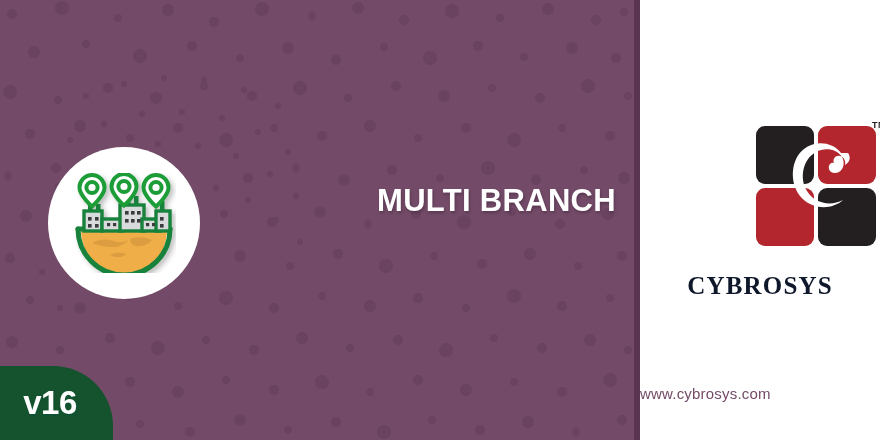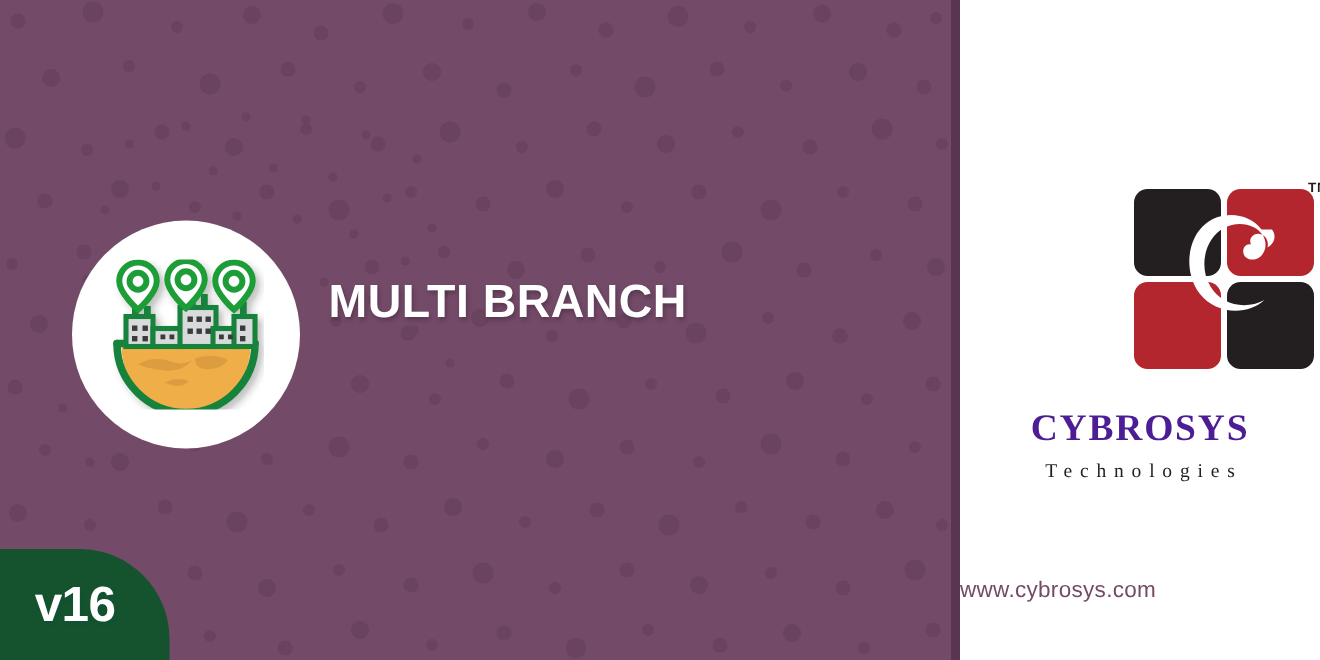--- a/index.html
+++ b/index.html
@@ -61,23 +61,24 @@
     position: absolute;
     left: 24px;
     top: 26px;
     width: 104px;
     height: 100px;
   }
 
   
   .title-block {
     position: absolute;
-    left: 219px;
+    left: 236px;
     top: 180px;
     width: 380px;
+    text-align: right;
   }
   .title-line {
     font-family: "Liberation Sans", sans-serif;
     font-weight: bold;
     font-size: 31px;
     line-height: 41px;
     letter-spacing: 0.3px;
     color: #ffffff;
     text-transform: uppercase;
     white-space: nowrap;
@@ -147,21 +148,21 @@
   .brand-name {
     position: absolute;
     left: 0;
     top: 272px;
     width: 240px;
     text-align: center;
     font-family: "Liberation Serif", serif;
     font-weight: bold;
     font-size: 25px;
     letter-spacing: 1.2px;
-    color: #4c1d95;
+    color: #0f172a;
   }
   .brand-sub {
     position: absolute;
     left: 0;
     top: 306px;
     width: 240px;
     text-align: center;
     font-family: "Liberation Serif", serif;
     font-size: 13px;
     letter-spacing: 5.2px;
@@ -462,18 +463,17 @@
                    c-1 -4 2 -7 5 -6
                    c-2 -4 2 -8 6 -7
                    c4 1 6 5 5 9
                    c5 -3 6 -8 3 -12 z" fill="#ffffff"></path>
         </svg>
         <span class="tm-mark">TM</span>
       </div>
     </div>
 
     <div class="brand-name">CYBROSYS</div>
-    <div class="brand-sub">Technologies</div>
     <div class="brand-url">www.cybrosys.com</div>
 
   </div>
 
 </div>
 
 </body></html>

